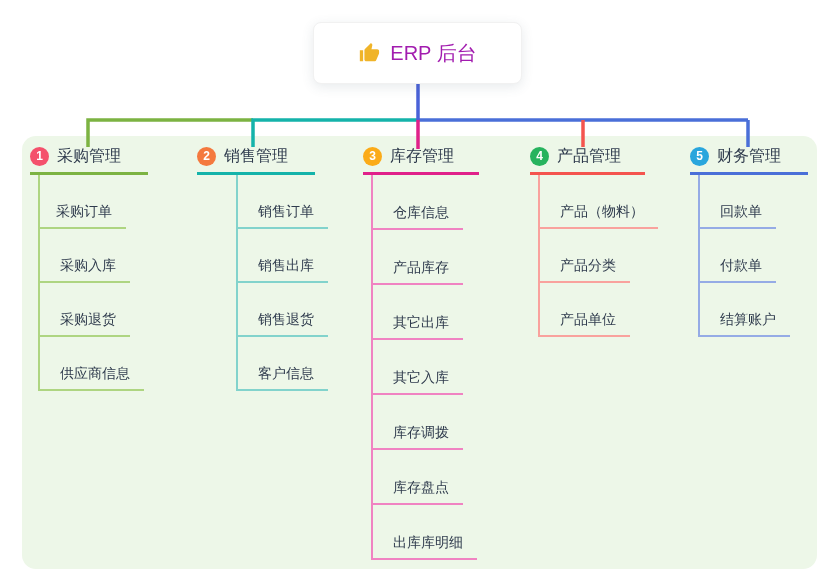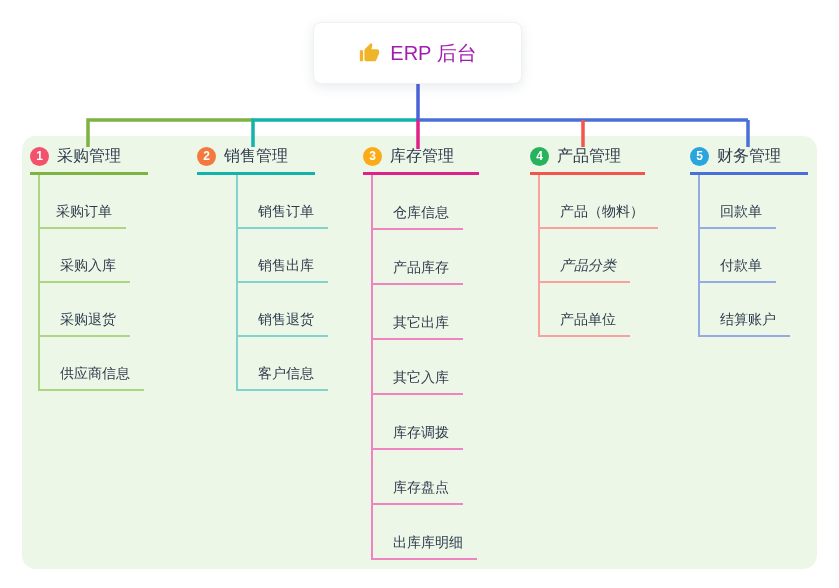--- a/index.html
+++ b/index.html
@@ -146,21 +146,21 @@
 <div class="branch b4">
   <div class="branch-header" style="border-bottom-color: rgb(244, 84, 78);">
     <span class="badge" style="background-color: rgb(39, 179, 94);">4</span>
     <span>产品管理</span>
   </div>
   <div class="children" style="border-left-color: rgb(249, 162, 157);">
     <div class="child-row">
       <span class="child-label" style="border-bottom-color: rgb(249, 162, 157);">产品（物料）</span>
       </div>
     <div class="child-row">
-      <span class="child-label" style="border-bottom-color: rgb(249, 162, 157); font-style: italic;">产品分类</span>
+      <span class="child-label" style="border-bottom-color: rgb(249, 162, 157);">产品分类</span>
       </div>
     <div class="child-row">
       <span class="child-label" style="border-bottom-color: rgb(249, 162, 157);">产品单位</span>
       </div>
   </div>
 </div>
 
 <div class="branch b5">
   <div class="branch-header" style="border-bottom-color: rgb(74, 111, 216);">
     <span class="badge" style="background-color: rgb(41, 166, 221);">5</span>

